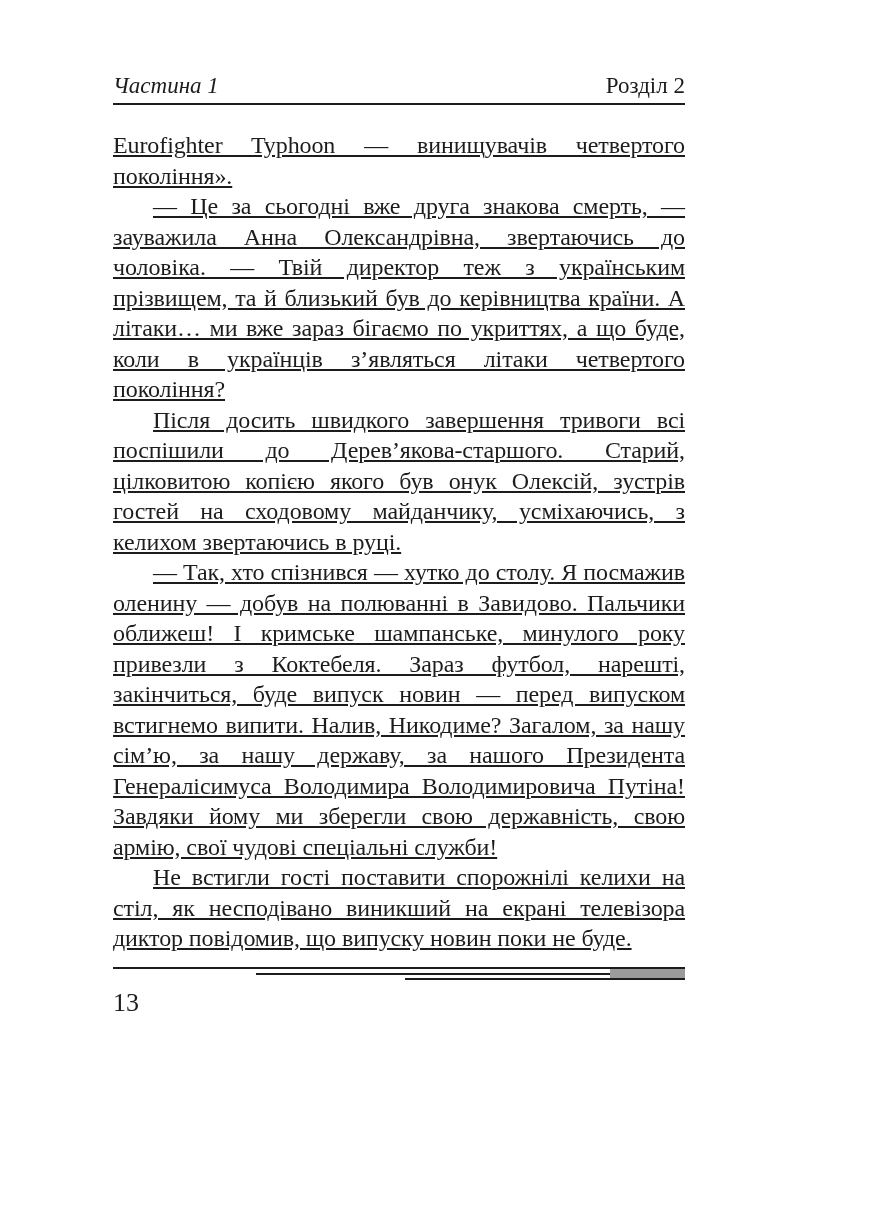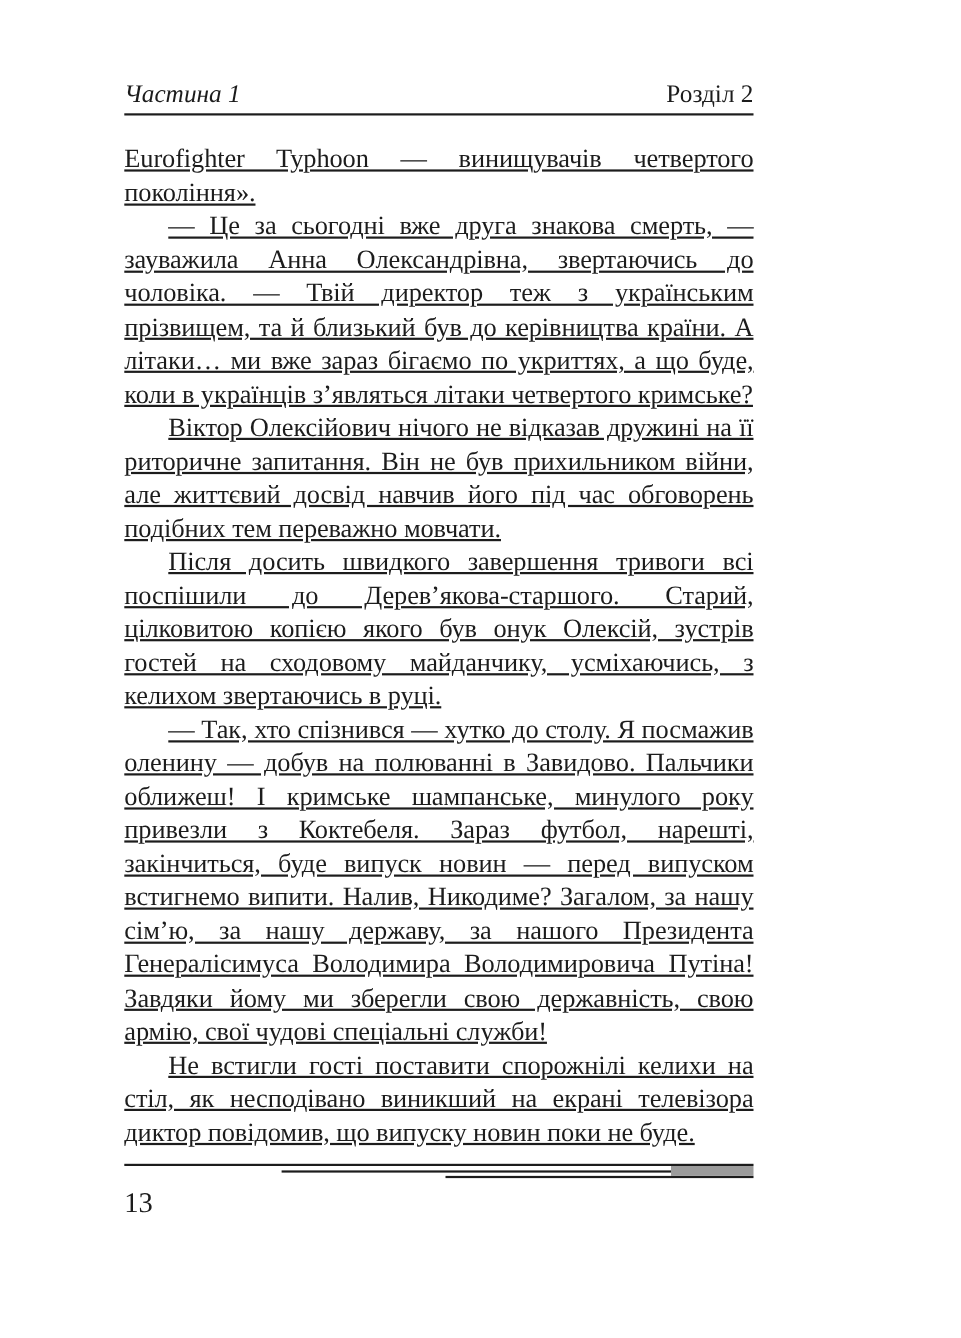--- a/index.html
+++ b/index.html
@@ -75,22 +75,21 @@
 
   <header class="page-header">
     <span class="hdr-left">Частина 1</span>
     <span class="hdr-right">Розділ 2</span>
   </header>
 
   <div class="header-rule"></div>
 
   <main class="page-body">
     <p class="para">Eurofighter Typhoon — винищувачів четвертого покоління».</p>
-    <p class="para indent">— Це за сьогодні вже друга знакова смерть, — зауважила Анна Олександрівна, звертаючись до чоловіка. — Твій директор теж з українським прізвищем, та й близький був до керівництва країни. А літаки… ми вже зараз бігаємо по укриттях, а що буде, коли в українців з’являться літаки четвертого кримське?</p>
-    <p class="para indent">Віктор Олексійович нічого не відказав дружині на її риторичне запитання. Він не був прихильником війни, але життєвий досвід навчив його під час обговорень подібних тем переважно мовчати.</p>
+    <p class="para indent">— Це за сьогодні вже друга знакова смерть, — зауважила Анна Олександрівна, звертаючись до чоловіка. — Твій директор теж з українським прізвищем, та й близький був до керівництва країни. А літаки… ми вже зараз бігаємо по укриттях, а що буде, коли в українців з’являться літаки четвертого покоління?</p>
     <p class="para indent">Після досить швидкого завершення тривоги всі поспішили до Дерев’якова-старшого. Старий, цілковитою копією якого був онук Олексій, зустрів гостей на сходовому майданчику, усміхаючись, з келихом звертаючись в руці.</p>
     <p class="para indent">— Так, хто спізнився — хутко до столу. Я посмажив оленину — добув на полюванні в Завидово. Пальчики оближеш! І кримське шампанське, минулого року привезли з Коктебеля. Зараз футбол, нарешті, закінчиться, буде випуск новин — перед випуском встигнемо випити. Налив, Никодиме? Загалом, за нашу сім’ю, за нашу державу, за нашого Президента Генералісимуса Володимира Володимировича Путіна! Завдяки йому ми зберегли свою державність, свою армію, свої чудові спеціальні служби!</p>
     <p class="para indent">Не встигли гості поставити спорожнілі келихи на стіл, як несподівано виникший на екрані телевізора диктор повідомив, що випуску новин поки не буде.</p>
   </main>
 
   <div class="footer-ornament">
     <span class="fr-line fr-l1"></span>
     <span class="fr-line fr-l2"></span>
     <span class="fr-line fr-l3"></span>
     <span class="fr-gray"></span>

